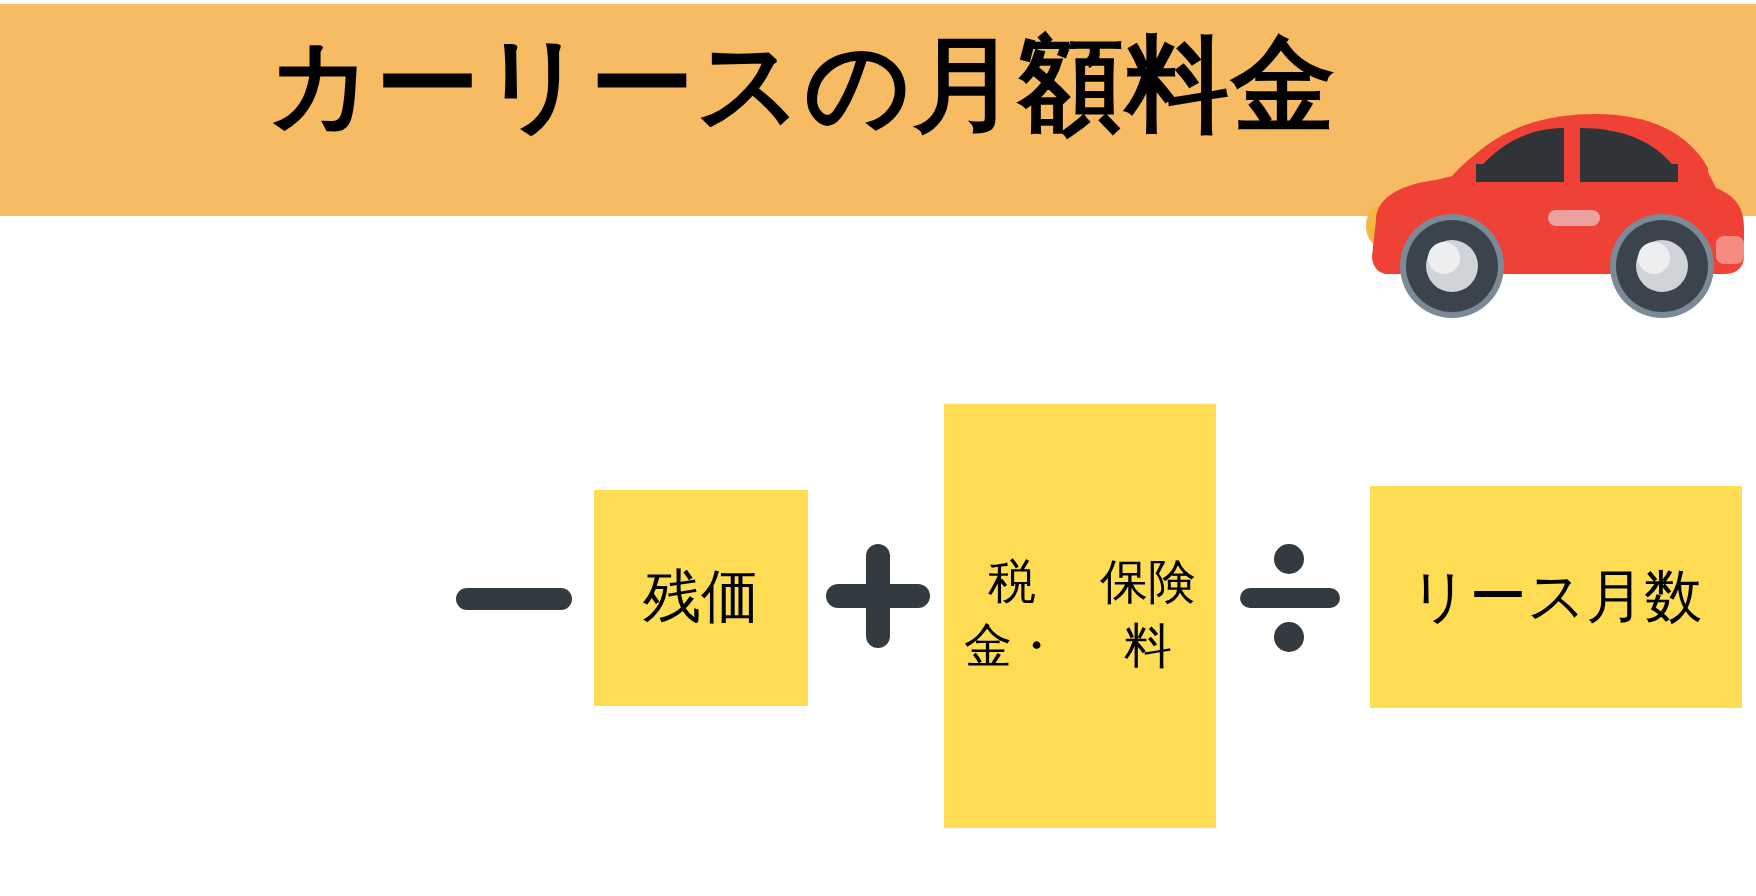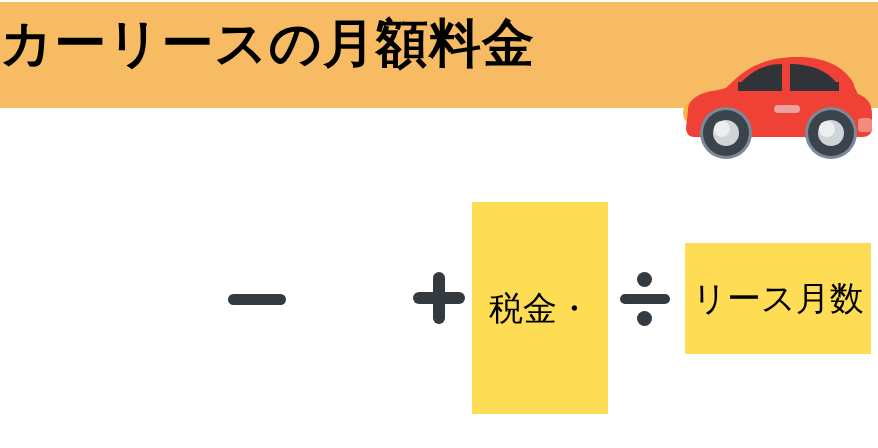--- a/index.html
+++ b/index.html
@@ -20,24 +20,24 @@
     position: absolute;
     left: 0;
     top: 2px;
     width: 878px;
     height: 106px;
     background: #f7bc63;
   }
 
   #page-title {
     position: absolute;
-    left: 0;
+    left: 16px;
     top: 12px;
     width: 770px;
-    text-align: left;
+    text-align: center;
     font-size: 52px;
     font-weight: 700;
     letter-spacing: 1px;
     color: #000000;
     line-height: 1.15;
     white-space: nowrap;
     font-family: "DejaVu Sans", "Liberation Sans", sans-serif;
   }
 
   
@@ -83,32 +83,32 @@
     width: 107px;
     height: 108px;
     font-size: 29px;
   }
 
   #box-tax-insurance {
     left: 472px;
     top: 12px;
     width: 136px;
     height: 212px;
-    font-size: 34px;
+    font-size: 24px;
     line-height: 1.32;
     text-align: center;
     flex-direction: row;
   }
 
   #box-lease-months {
     left: 685px;
     top: 53px;
     width: 186px;
     height: 111px;
-    font-size: 34px;
+    font-size: 29px;
   }
 
   
   .operator {
     position: absolute;
     color: #333a40;
   }
 
   
   #operator-minus {
@@ -214,28 +214,32 @@
     <circle cx="155" cy="97" r="13" fill="#cfd4d8"></circle>
     <circle cx="151" cy="93" r="8" fill="#eceef0"></circle>
   </svg>
 </div>
 
 <div id="formula-row">
 
 
   <div class="operator" id="operator-minus"></div>
 
+  <div class="formula-box" id="box-residual-value">
+    <span>残価</span>
+  </div>
 
   <div class="operator" id="operator-plus">
     <span class="bar-h"></span>
     <span class="bar-v"></span>
   </div>
 
   <div class="formula-box" id="box-tax-insurance">
     <span>税金・</span>
+    <span>保険料</span>
   </div>
 
   <div class="operator" id="operator-divide">
     <span class="dot dot-top"></span>
     <span class="bar-h"></span>
     <span class="dot dot-bottom"></span>
   </div>
 
   <div class="formula-box" id="box-lease-months">
     <span>リース月数</span>

